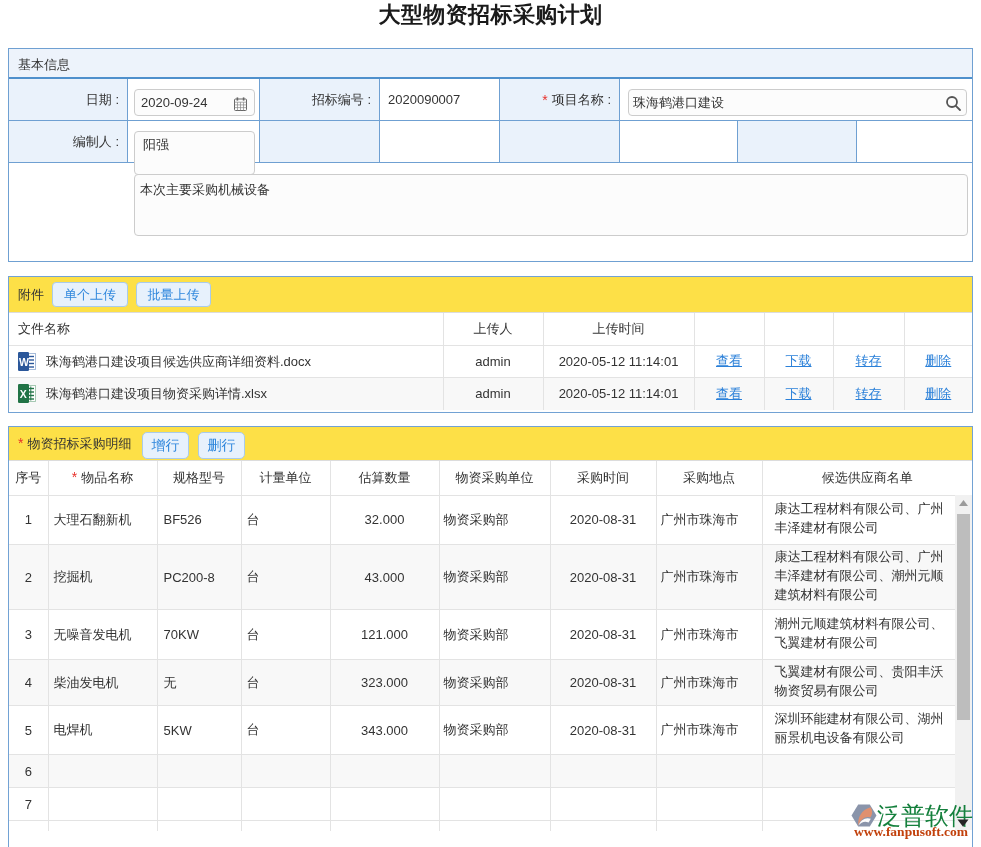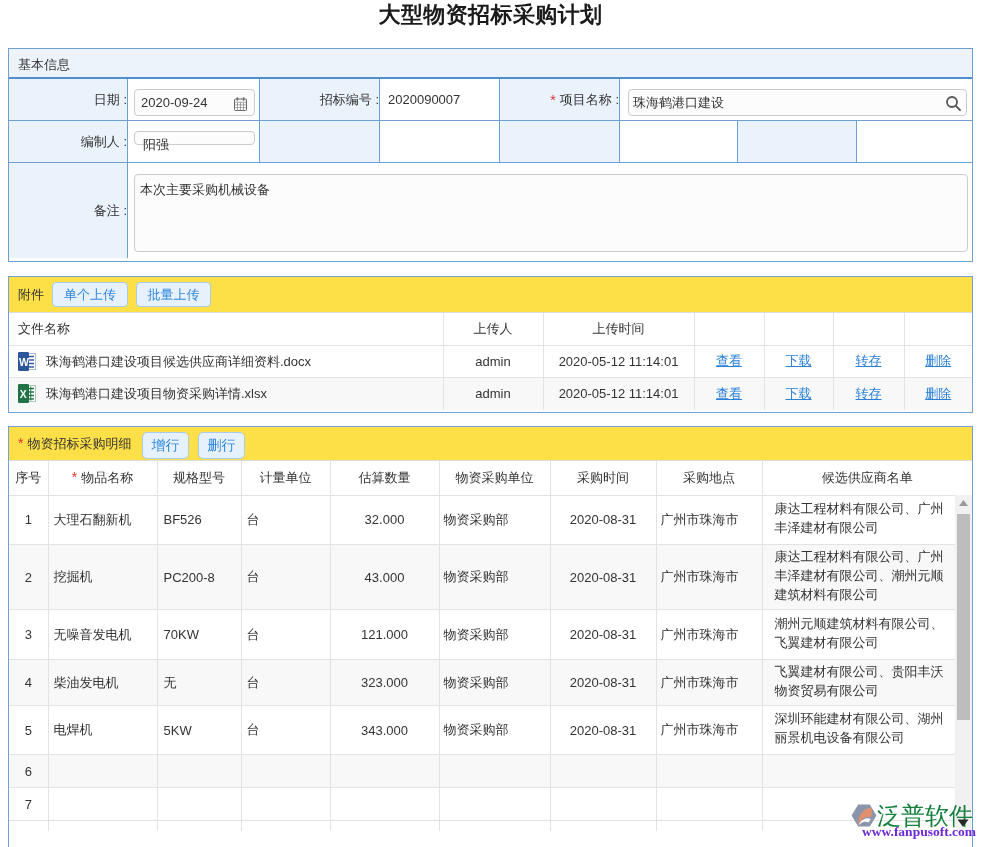--- a/index.html
+++ b/index.html
@@ -9,21 +9,21 @@
 .panel { position:absolute; left:8px; width:965px; border:1px solid #6fa0d2; background:#fff; }
 .p1 { top:48px; height:214px; }
 .p2 { top:276px; height:137px; border-color:#72a2d4; }
 .p3 { top:426px; height:430px; border-color:#72a2d4; }
 .hdr1 { height:30px; background:#edf3fb; border-bottom:2px solid #4f90cc; line-height:31px; padding-left:9px; font-size:13px; }
 .hdrbar { background:#fde047; border-bottom:1px solid #dcdcdc; font-size:13px; position:relative; }
 .row { display:flex; border-bottom:1px solid #6fa0d2; height:42px; }
 .row:last-child { border-bottom:none; }
 .cell { border-right:1px solid #6fa0d2; height:100%; position:relative; }
 .cell.last { border-right:none; }
-.lab { background:#eaf2fb; font-size:13px; text-align:left; display:flex; align-items:center; justify-content:flex-end; }
+.lab { background:#eaf2fb; font-size:13px; text-align:left; padding-right:8px; display:flex; align-items:center; justify-content:flex-end; }
 .val { background:#fff; font-size:13px; display:flex; align-items:center; }
 .star { color:#e8302a; margin-right:4px; font-size:14px; }
 .ibox { position:absolute; background:#fcfcfc; border:1px solid #cccccc; border-radius:4px; font-size:13px; color:#333; }
 .p1 .remarks { height:95px; border-bottom:none; }
 .btn { position:absolute; border:1px solid #a9cbea; border-radius:4px; background:#e7f1fc; color:#2f87dc; text-align:center; }
 table.t { border-collapse:collapse; width:100%; table-layout:fixed; }
 .t td { border-right:1px solid #e3e3e3; border-bottom:1px solid #e3e3e3; font-size:13px; padding:0; overflow:hidden; }
 .t td.nr { border-right:none; }
 a.lk { color:#2b80d9; text-decoration:underline; font-size:13px; }
 .c { text-align:center; }
@@ -46,47 +46,46 @@
     <div class="cell lab" style="width:119px;">编制人 :</div>
     <div class="cell val" style="width:132px;"></div>
     <div class="cell lab" style="width:120px;"></div>
     <div class="cell val" style="width:120px;"></div>
     <div class="cell lab" style="width:120px;"></div>
     <div class="cell val" style="width:118px;"></div>
     <div class="cell lab" style="width:119px;"></div>
     <div class="cell val last" style="width:115px;"></div>
   </div>
   <div class="row remarks">
-    <div class="cell lab" style="width:119px;">备注 :</div>
     <div class="cell val last" style="width:844px;"></div>
   </div>
 
   <div class="ibox" style="left:125px;top:40px;width:121px;height:27px;line-height:25px;padding-left:6px;">2020-09-24
     <svg style="position:absolute;right:7px;top:7px;" width="13" height="14" viewBox="0 0 13 14">
         <rect x="0.5" y="2" width="12" height="11.5" rx="1" fill="none" stroke="#666" stroke-width="1"></rect>
         <rect x="2.6" y="0.4" width="1.6" height="3.2" fill="#666"></rect>
         <rect x="8.8" y="0.4" width="1.6" height="3.2" fill="#666"></rect>
         <g stroke="#888" stroke-width="0.7">
           <line x1="0.5" y1="5.2" x2="12.5" y2="5.2"></line>
           <line x1="0.5" y1="7.9" x2="12.5" y2="7.9"></line>
           <line x1="0.5" y1="10.6" x2="12.5" y2="10.6"></line>
           <line x1="3.5" y1="5.2" x2="3.5" y2="13.5"></line>
           <line x1="6.5" y1="5.2" x2="6.5" y2="13.5"></line>
           <line x1="9.5" y1="5.2" x2="9.5" y2="13.5"></line>
         </g>
       </svg>
   </div>
-  <div class="ibox" style="left:125px;top:82px;width:121px;height:14px;line-height:25px;padding-left:8px;">阳强</div>
+  <div class="ibox" style="left:125px;top:82px;width:121px;height:44px;line-height:25px;padding-left:8px;">阳强</div>
   <div class="ibox" style="left:619px;top:40px;width:339px;height:27px;line-height:25px;padding-left:4px;">珠海鹤港口建设
     <svg style="position:absolute;right:4px;top:5px;" width="17" height="17" viewBox="0 0 17 17">
         <circle cx="7" cy="7" r="5" fill="none" stroke="#555" stroke-width="1.8"></circle>
         <line x1="10.8" y1="10.8" x2="15" y2="15" stroke="#555" stroke-width="1.8" stroke-linecap="round"></line>
       </svg>
   </div>
-  <div class="ibox" style="left:125px;top:125px;width:834px;height:78px;padding:5px 5px;line-height:19px;">本次主要采购机械设备</div>
+  <div class="ibox" style="left:125px;top:125px;width:834px;height:62px;padding:5px 5px;line-height:19px;">本次主要采购机械设备</div>
 </div>
 
 <div class="panel p2">
   <div class="hdrbar" style="height:36px;line-height:35px;padding-left:9px;">附件
     <div class="btn" style="left:43px;top:5px;width:76px;height:25px;line-height:23px;font-size:13px;">单个上传</div>
     <div class="btn" style="left:127px;top:5px;width:75px;height:25px;line-height:23px;font-size:13px;">批量上传</div>
   </div>
   <table class="t">
     <colgroup>
         <col style="width:434px">
@@ -298,17 +297,17 @@
 </div>
 
 <div style="position:absolute;left:851px;top:800px;">
   <div style="white-space:nowrap;height:27px;">
     <svg width="26" height="23" viewBox="0 0 26 23" style="vertical-align:-3px;">
         <polygon points="7.2,0.5 18.8,0.5 25.5,11.5 18.8,22.5 7.2,22.5 0.5,11.5" fill="#8a94aa"></polygon>
         <path d="M7.5 21.5 C6.2 14 10.5 5.5 19.5 3.2 C21.8 6.5 21.6 10.8 19.2 13.6 C14.8 11.8 9.8 15 7.5 21.5 Z" fill="#e0906f"></path>
         <path d="M7.5 21.5 C9.5 15.8 14.8 12.8 19.8 14.8 L17.6 18.6 C13.8 16.8 10.2 18.3 7.5 21.5 Z" fill="#fbfbfc"></path>
       </svg><span style="font-size:24px;color:#15803d;letter-spacing:0px;">泛普软件</span>
   </div>
-  <div style="font-family:'Liberation Serif',serif;font-weight:bold;font-size:13.5px;color:#6d28d9;margin-top:-3px;margin-left:11px;">www.fanpusoft.com</div>
+  <div style="font-family:'Liberation Serif',serif;font-weight:bold;font-size:13.5px;color:#c2410c;margin-top:-3px;margin-left:3px;">www.fanpusoft.com</div>
 </div>
 <svg style="position:absolute;left:957px;top:819px;z-index:30;" width="12" height="9">
     <polygon points="0.5,0.5 11.5,0.5 6,7.8" fill="#262626"></polygon>
   </svg>
 
 </body></html>

